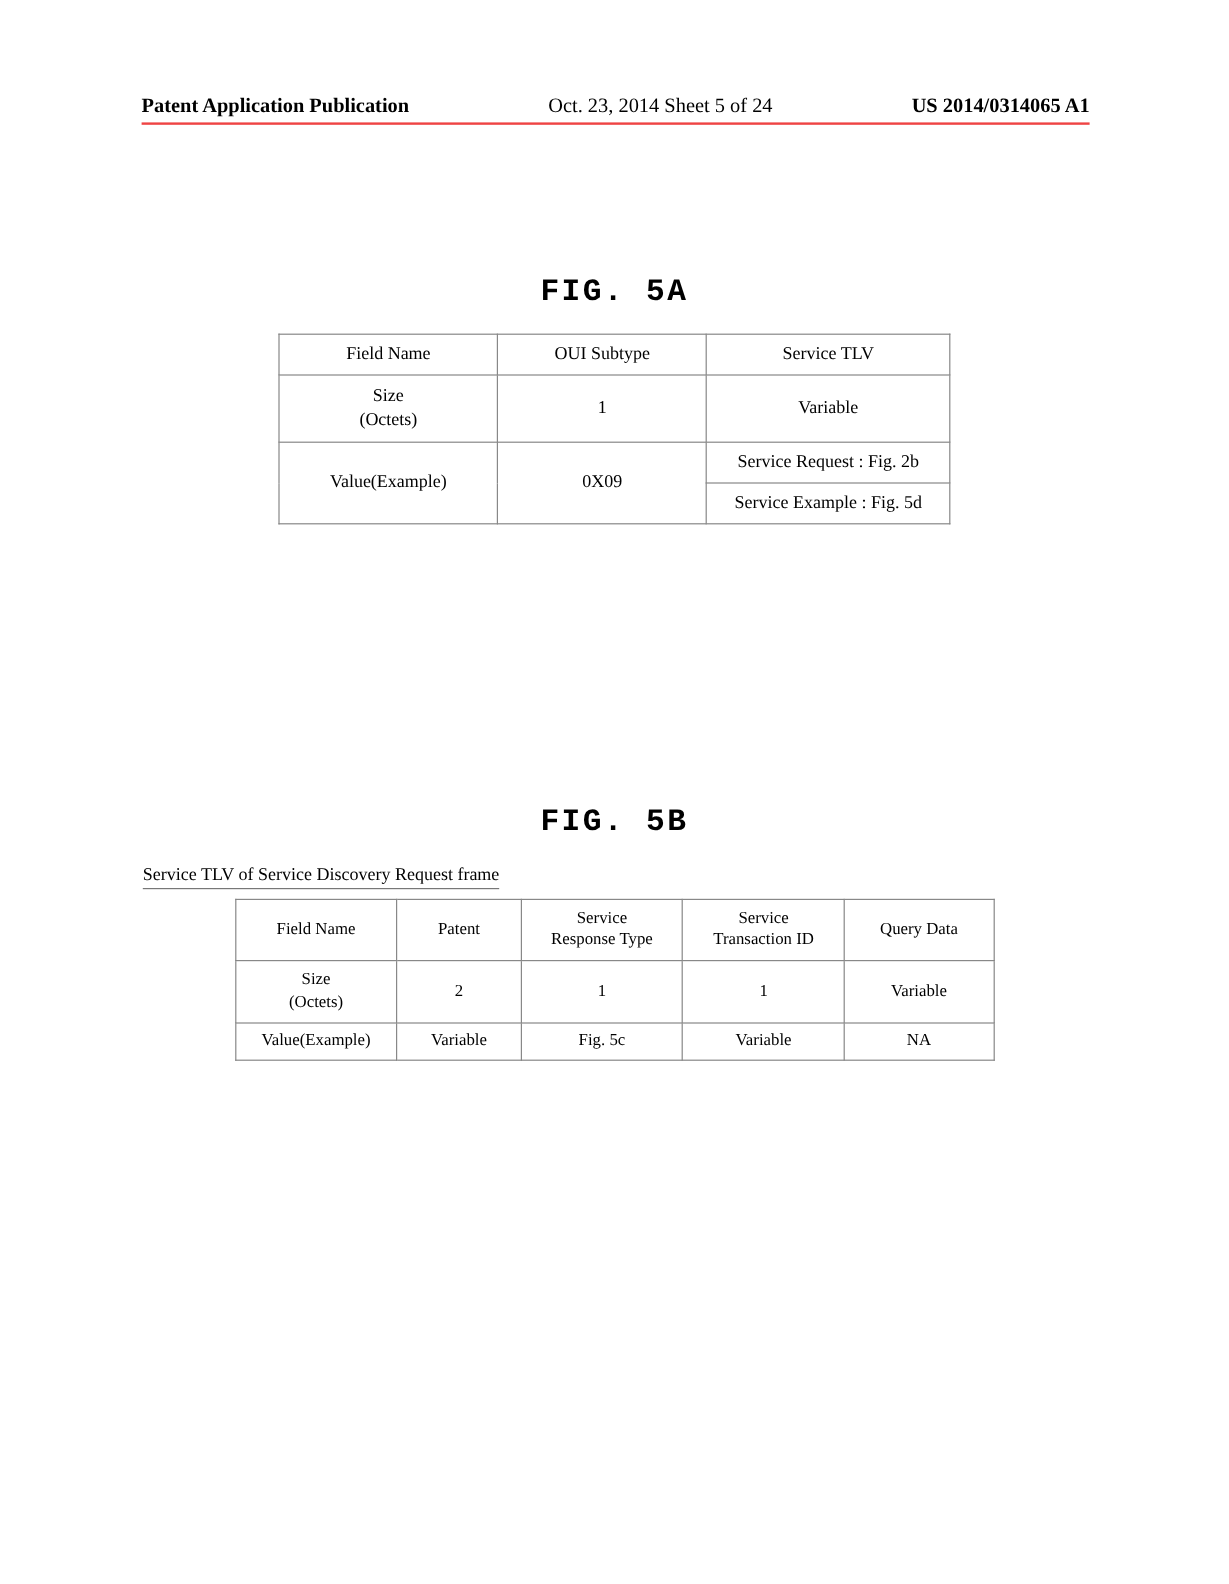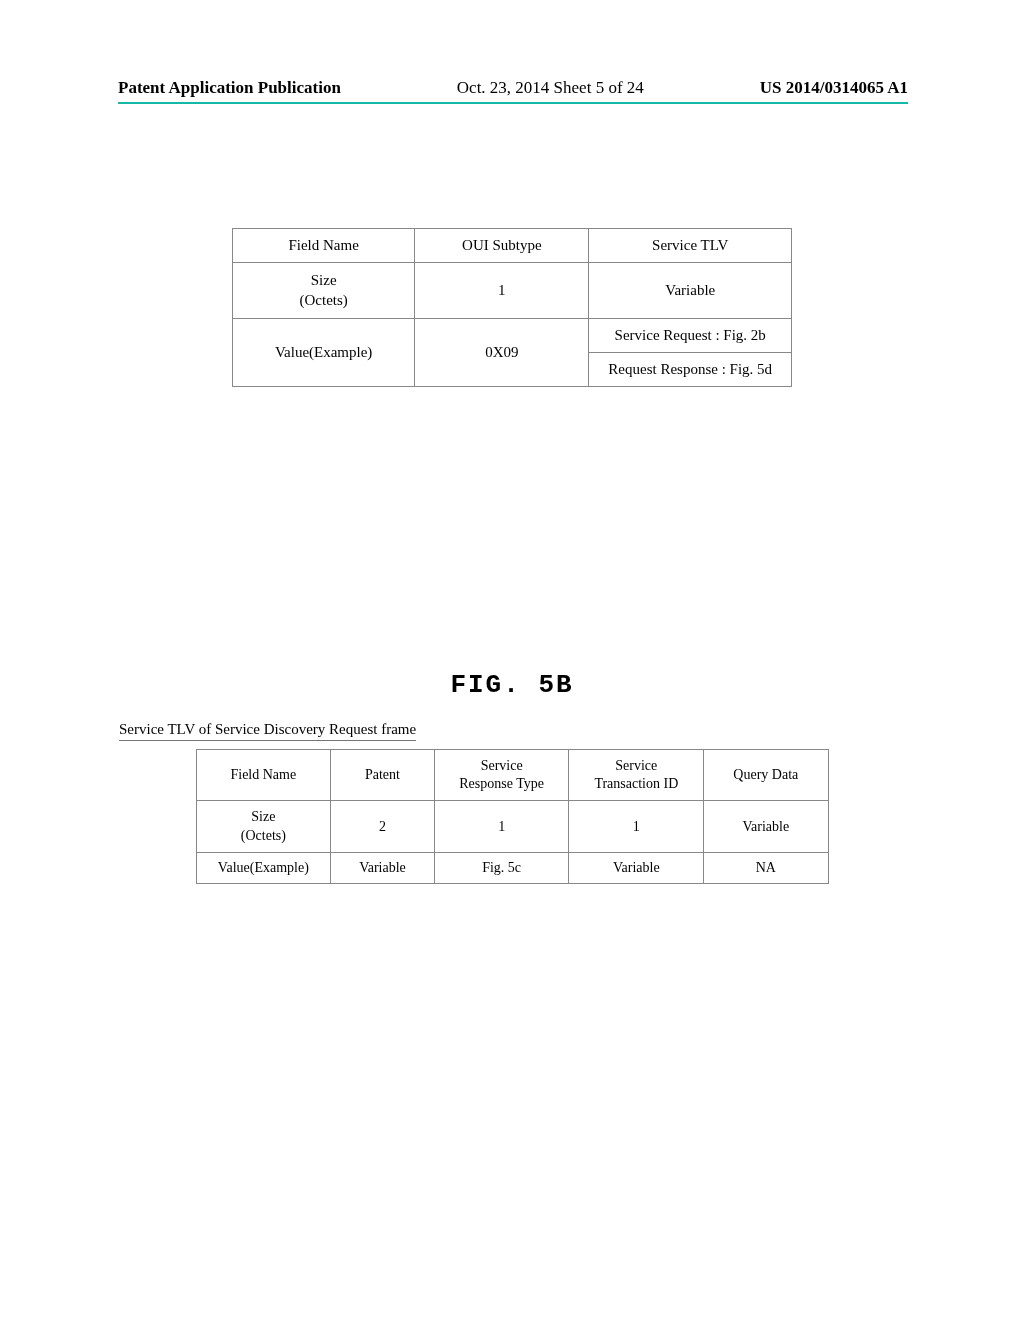--- a/index.html
+++ b/index.html
@@ -79,21 +79,21 @@
     .fig5b-table .c2 { width: 100px; }
     .fig5b-table .c3 { width: 130px; }
     .fig5b-table .c4 { width: 130px; }
     .fig5b-table .c5 { width: 120px; }
     .twoline { line-height: 1.3; }
     .header-wrap {
       position: absolute;
       top: 78px;
       left: 118px;
       width: 790px;
-      border-bottom: 2px solid #14b8a6;
+      border-bottom: 2px solid #ef4444;
       padding-bottom: 4px;
     }
     .header-flex {
       display: flex;
       justify-content: space-between;
       font-size: 17px;
     }
     .caption-wrap {
       text-align: left;
       margin-left: 119px;
@@ -111,20 +111,21 @@
 
 <div class="header-wrap">
   <div class="header-flex">
     <span style="font-weight:bold">Patent Application Publication</span>
     <span>Oct. 23, 2014  Sheet 5 of 24</span>
     <span style="font-weight:bold">US 2014/0314065 A1</span>
   </div>
 </div>
 
 <div class="fig5a-section">
+  <div class="fig-title">FIG. 5A</div>
   <table class="fig5a-table">
     <tbody>
         <tr>
       <td class="col1">Field Name</td>
       <td class="col2">OUI Subtype</td>
       <td class="col3">Service TLV</td>
     </tr>
     <tr>
       <td class="col1 size-cell">
         <span>Size</span><br>
@@ -132,21 +133,21 @@
       </td>
       <td class="col2">1</td>
       <td class="col3">Variable</td>
     </tr>
     <tr>
       <td class="col1" rowspan="2">Value(Example)</td>
       <td class="col2" rowspan="2">0X09</td>
       <td class="col3">Service Request : Fig. 2b</td>
     </tr>
     <tr>
-      <td class="col3">Request Response : Fig. 5d</td>
+      <td class="col3">Service Example : Fig. 5d</td>
     </tr>
   </tbody>
     </table>
 </div>
 
 <div class="fig5b-section">
   <div class="fig-title">FIG. 5B</div>
   <div class="caption-wrap">
     <span class="caption-underline">Service TLV of Service Discovery Request frame</span>
   </div>

